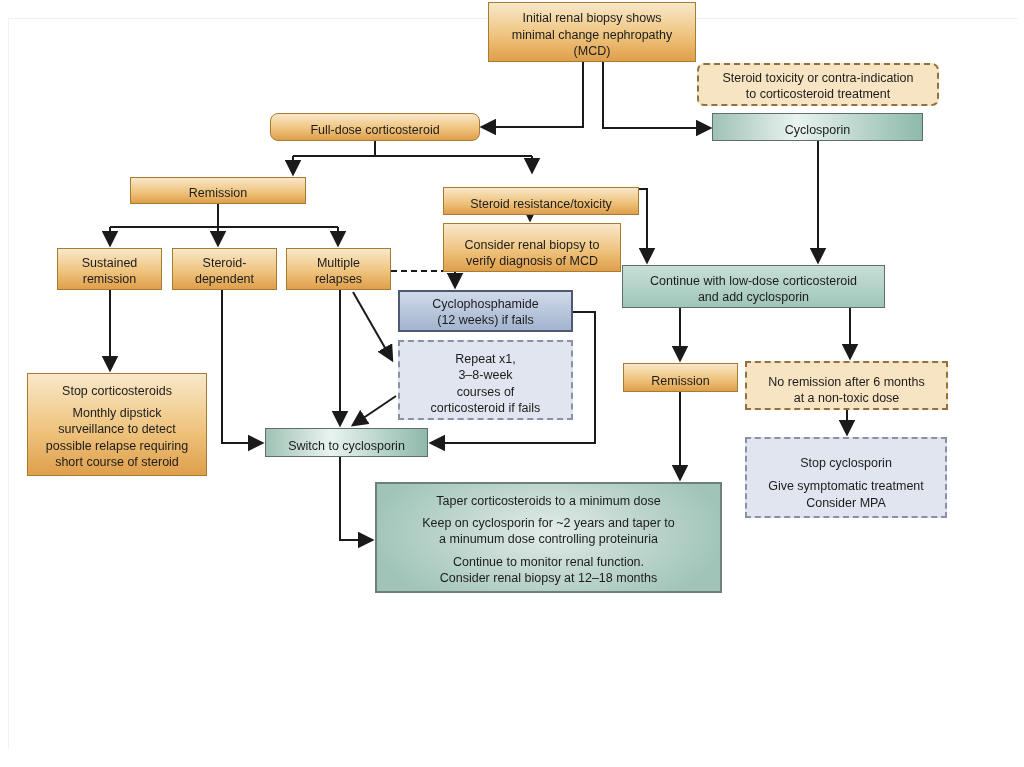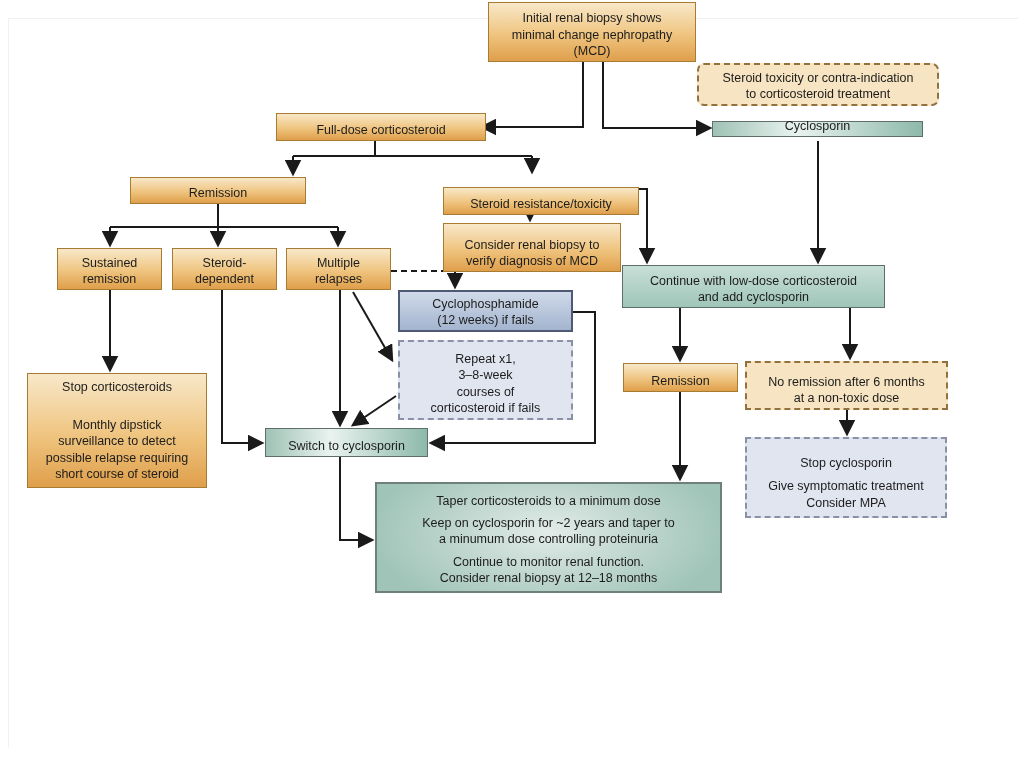--- a/index.html
+++ b/index.html
@@ -90,25 +90,25 @@
     <span>Initial renal biopsy shows
 minimal change nephropathy
 (MCD)</span>
   </div>
 
   <div class="box orange-dashed" style="left:697px;top:63px;width:242px;height:43px;border-radius:7px;">
     <span>Steroid toxicity or contra-indication
 to corticosteroid treatment</span>
   </div>
 
-  <div class="box teal-grad" style="left:712px;top:113px;width:211px;height:16px;margin-top:8px;">
+  <div class="box teal-grad" style="left:712px;top:113px;width:211px;height:28px;">
     <span>Cyclosporin</span>
   </div>
 
-  <div class="box orange" style="left:276px;top:113px;width:210px;height:28px;">
+  <div class="box orange" style="left:270px;top:113px;width:210px;height:28px;border-radius:8px;">
     <span>Full-dose corticosteroid</span>
   </div>
 
   <div class="box orange" style="left:130px;top:177px;width:176px;height:27px;">
     <span>Remission</span>
   </div>
 
   <div class="box orange" style="left:443px;top:175px;width:196px;height:28px;margin-top:12px;">
     <span>Steroid resistance/toxicity</span>
   </div>
@@ -152,21 +152,21 @@
 
   <div class="box orange" style="left:623px;top:363px;width:115px;height:29px;">
     <span>Remission</span>
   </div>
 
   <div class="box orange-dashed" style="left:745px;top:361px;width:203px;height:49px;">
     <span>No remission after 6 months
 at a non-toxic dose</span>
   </div>
 
-  <div class="box orange" style="left:27px;top:373px;width:180px;height:115px;gap:16px;">
+  <div class="box orange" style="left:27px;top:373px;width:180px;height:103px;">
     <div class="para">Stop corticosteroids</div>
     <div class="para">Monthly dipstick
 surveillance to detect
 possible relapse requiring
 short course of steroid</div>
   </div>
 
   <div class="box teal-grad" style="left:265px;top:428px;width:163px;height:29px;">
     <span>Switch to cyclosporin</span>
   </div>

